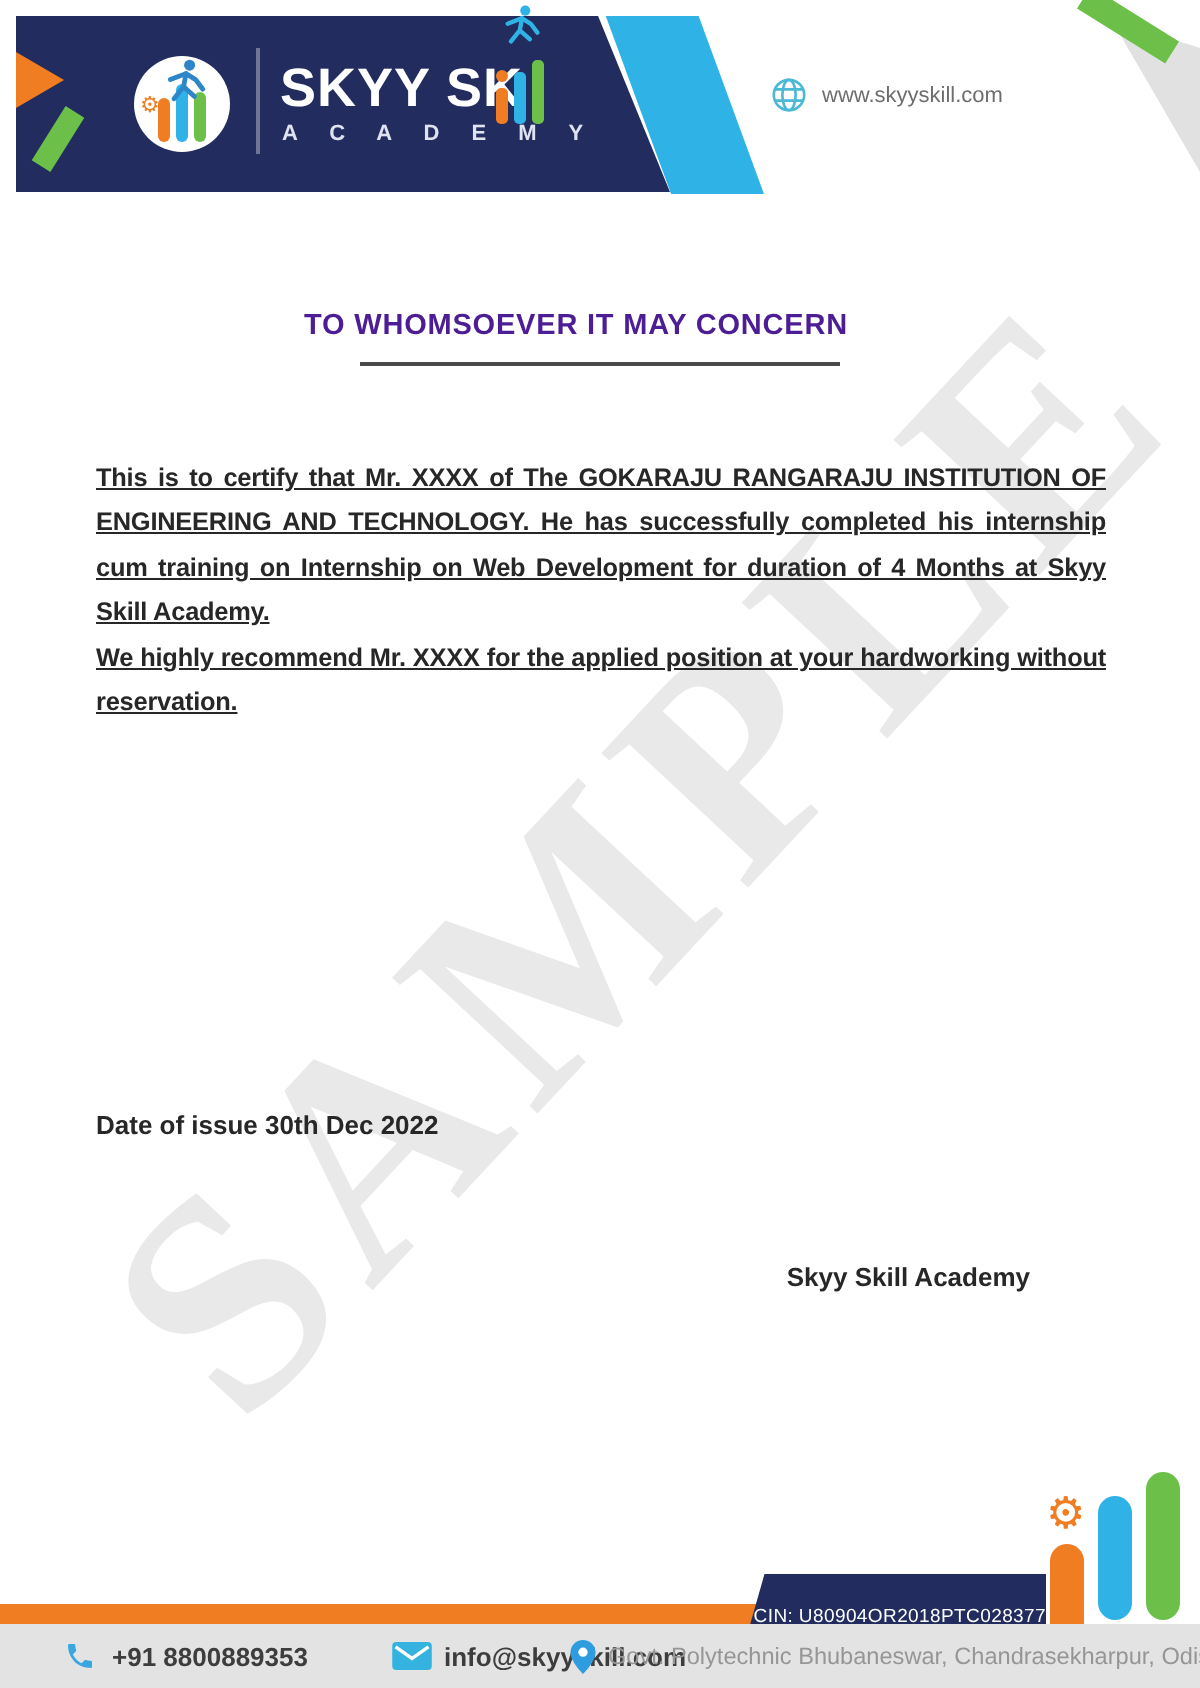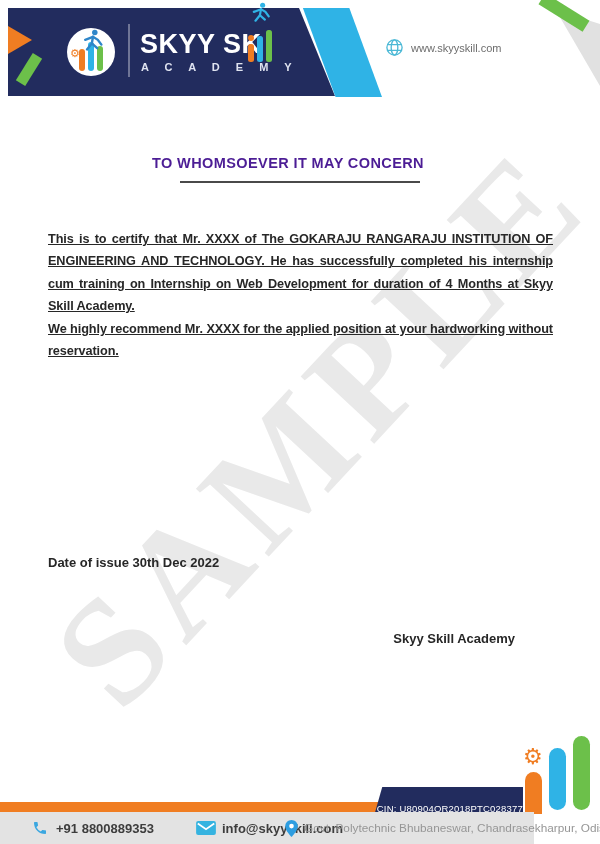--- a/index.html
+++ b/index.html
@@ -119,21 +119,21 @@
     display:flex; align-items:center; justify-content:flex-end;
   }
   .cin-box span { color:#ffffff; font-size:9.5px; letter-spacing:0.2px; padding-left:8px; white-space:nowrap; }
   .vbar { position:absolute; border-radius:9px; }
   .vbar.o { left:525px; top:772px; width:17px; height:42px; background:#f07d22; border-bottom-left-radius:0; border-bottom-right-radius:0; }
   .vbar.c { left:549px; top:748px; width:17px; height:62px; background:#2fb3e6; }
   .vbar.g { left:573px; top:736px; width:17px; height:74px; background:#6cc04a; }
   .gear-big { position:absolute; left:523px; top:746px; font-size:22px; color:#f07d22; line-height:1; }
 
   .strip {
-    position:absolute; left:0; top:812px; width:534px; height:32px;
+    position:absolute; left:0; top:812px; width:600px; height:32px;
     background:#e3e3e3;
   }
   .strip .item { position:absolute; top:0; height:32px; display:flex; align-items:center; }
   .contact-dark { font-size:13px; font-weight:600; color:#3d3d3d; white-space:nowrap; }
   .contact-gray { font-size:11.8px; color:#969696; white-space:nowrap; }
 </style>
 </head>
 <body>
 
 <div class="page">

